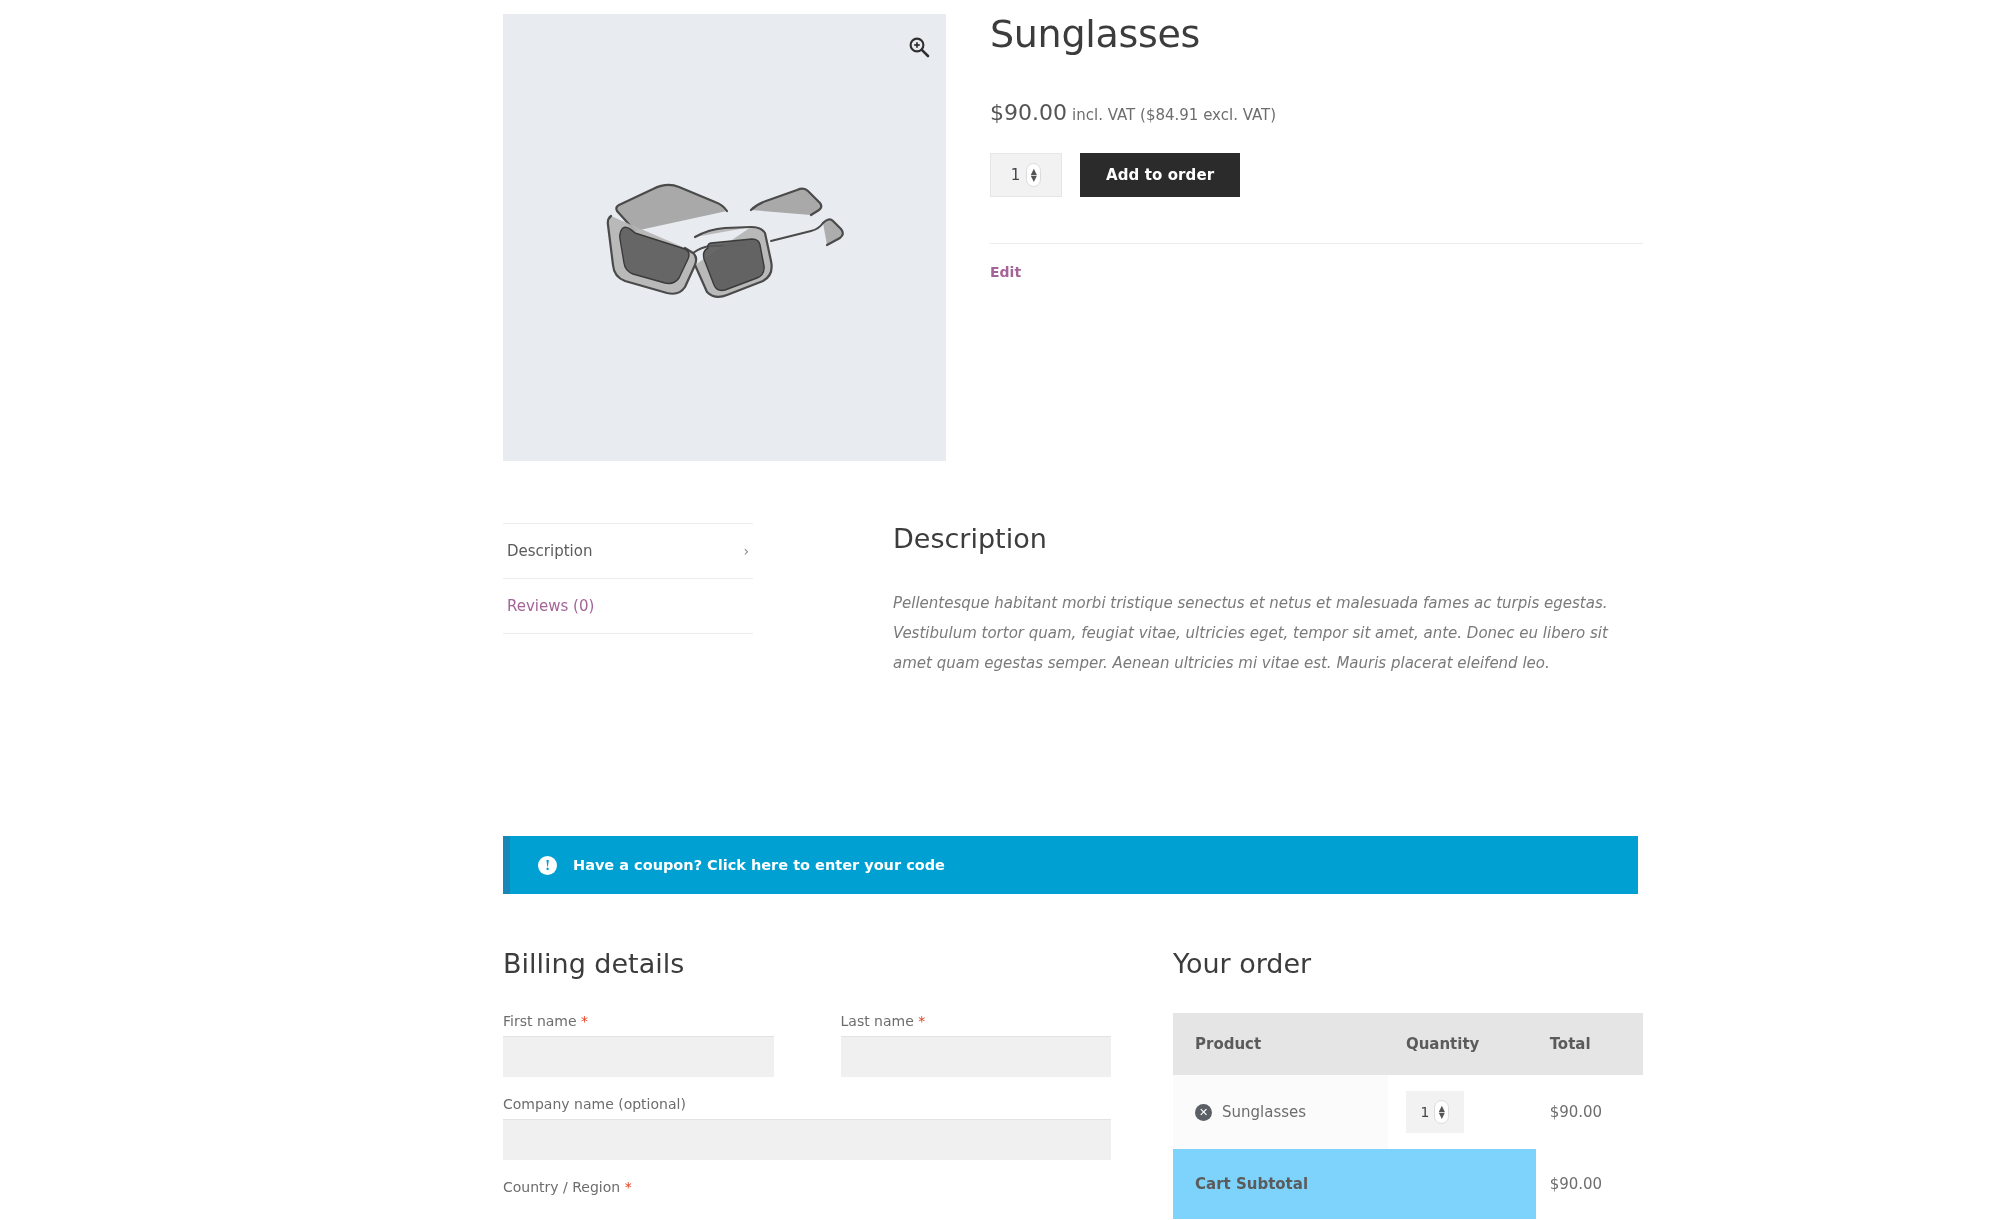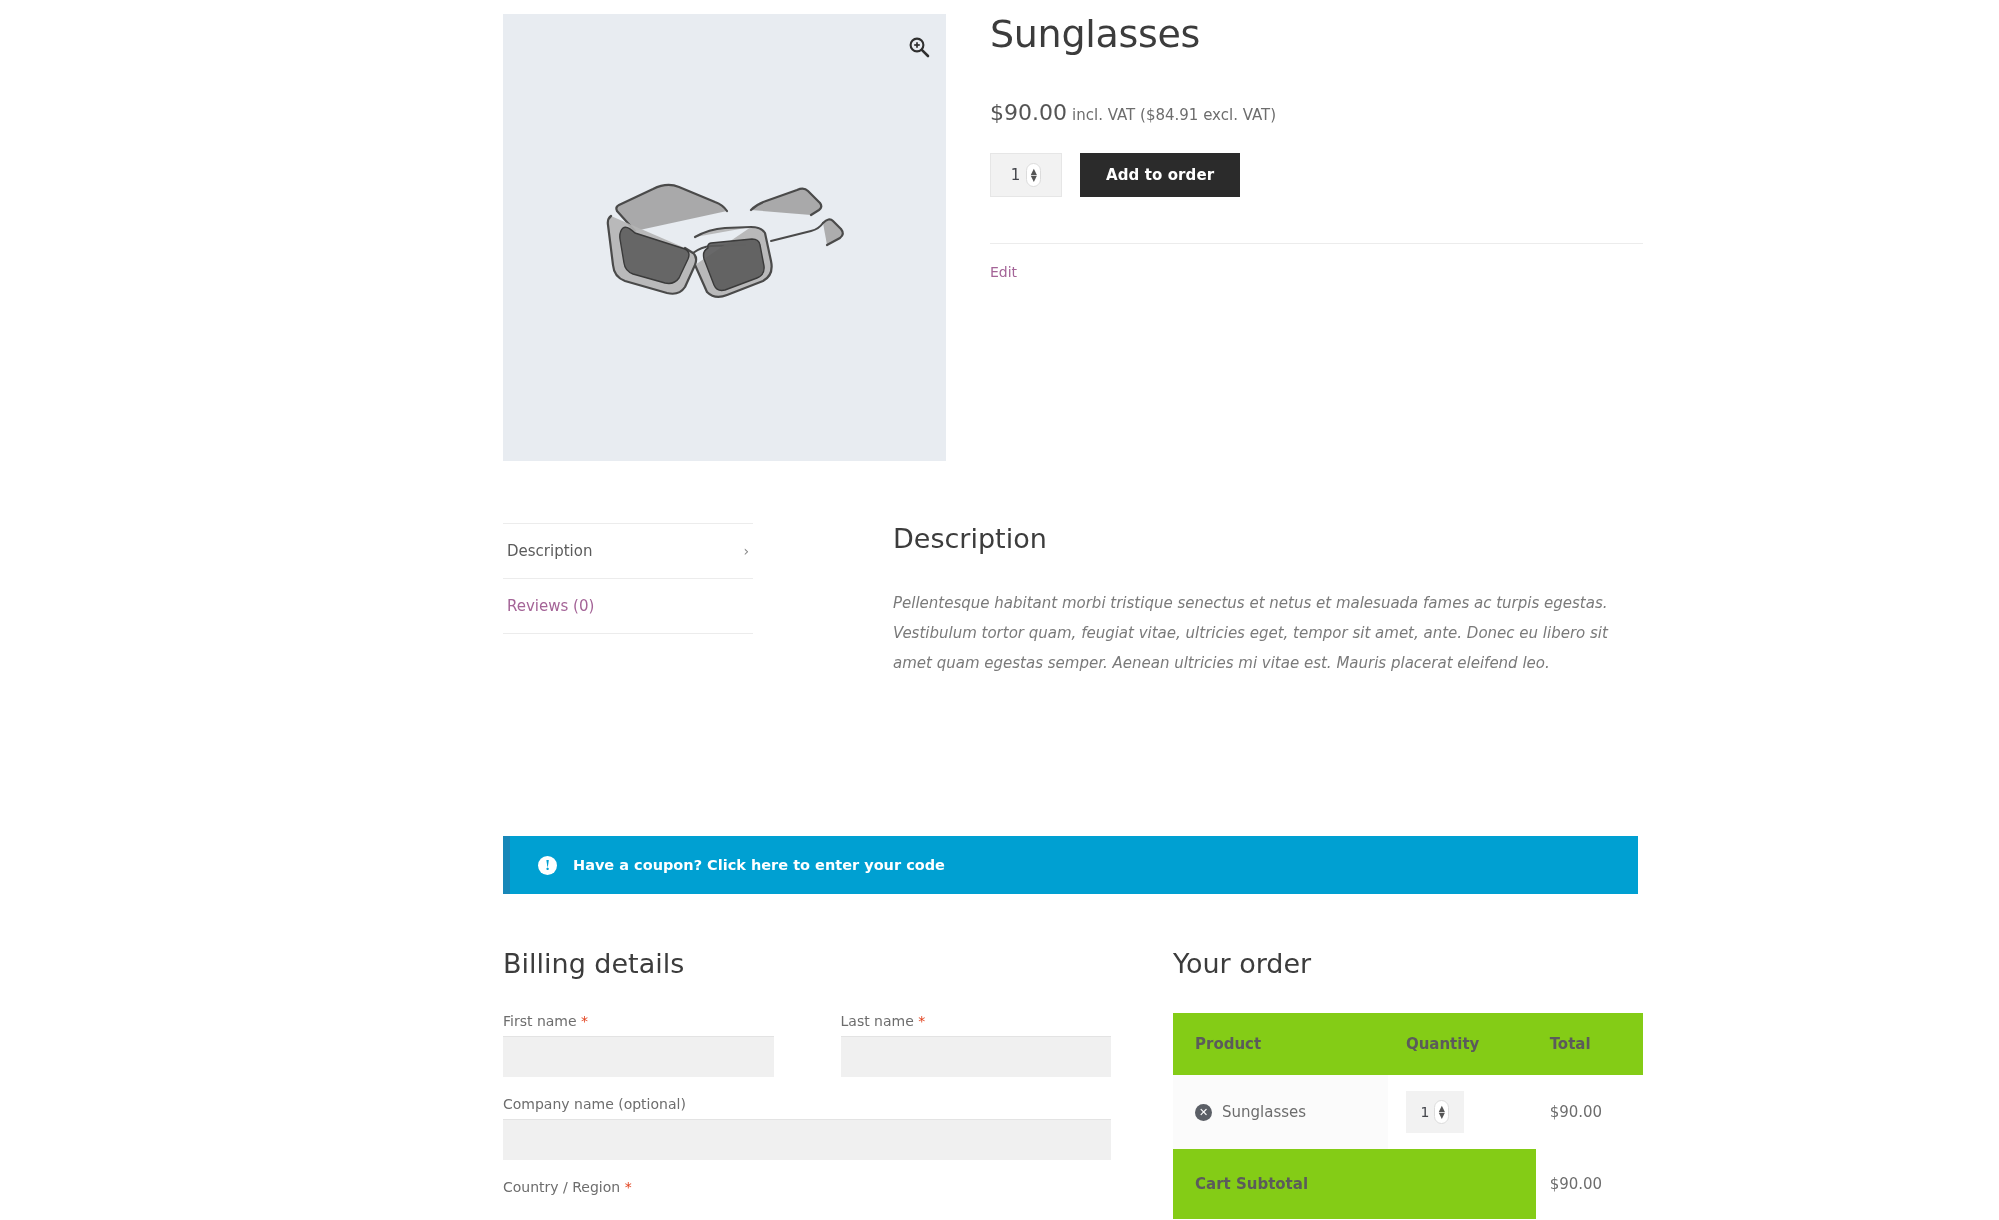--- a/index.html
+++ b/index.html
@@ -79,21 +79,21 @@
     cursor:pointer;
     letter-spacing:0.1px;
   }
   .meta-divider {
     border-top:1px solid #ececec;
     margin:0 0 18px 0;
     width:100%;
   }
   .product-meta { font-size:14px; color:#6d6d6d; margin-bottom:22px; }
   .product-meta a { color:#6d6d6d; text-decoration:underline; font-weight:700; }
-  .edit-link { font-size:14px; color:#a46497; text-decoration:none; font-weight:400; }
+  .edit-link { font-size:14px; color:#a46497; text-decoration:none; font-weight:700; }
 
   
   .tabs-section { position:absolute; left:503px; top:523px; width:1140px; }
   .tabs-list { float:left; width:250px; list-style:none; margin:0; padding:0; }
   .tab-item {
     border-bottom:1px solid #ececec;
     padding:18px 4px;
     font-size:15px;
     display:flex; align-items:center; justify-content:space-between;
     cursor:pointer;
@@ -151,21 +151,21 @@
     padding:0 12px;
     font-size:14px;
     font-family:"DejaVu Sans", sans-serif;
     color:#43454b;
   }
   .fgroup.mt { margin-top:19px; }
 
   .order { float:right; width:470px; }
   .order-table { width:100%; border-collapse:collapse; }
   .order-table th {
-    background:#84cc16;
+    background:#e5e5e5;
     text-align:left;
     font-size:15px;
     font-weight:700;
     color:#5b5b5b;
     padding:22px 0 22px 22px;
   }
   .order-table th.col-qty { padding-left:18px; }
   .order-table th.col-total { padding-left:14px; }
   .order-table td {
     padding:16px 0 16px 22px;
@@ -183,21 +183,21 @@
     font-size:11px; line-height:17px; text-align:center;
     cursor:pointer; flex:none; font-weight:700;
   }
   .qty-small {
     width:58px; height:42px;
     background:#f2f2f2;
     display:flex; align-items:center; justify-content:center; gap:5px;
   }
   .qty-small .qty-value { font-size:14px; }
   .subtotal-row td {
-    background:#84cc16;
+    background:#7dd3fc;
     font-weight:700;
     color:#5b5b5b;
     padding-top:26px; padding-bottom:26px;
   }
   .subtotal-row td.cell-total { background:#ffffff; font-weight:400; color:#6d6d6d; }
   .clear { clear:both; }
 </style>
 </head>
 <body>
 

